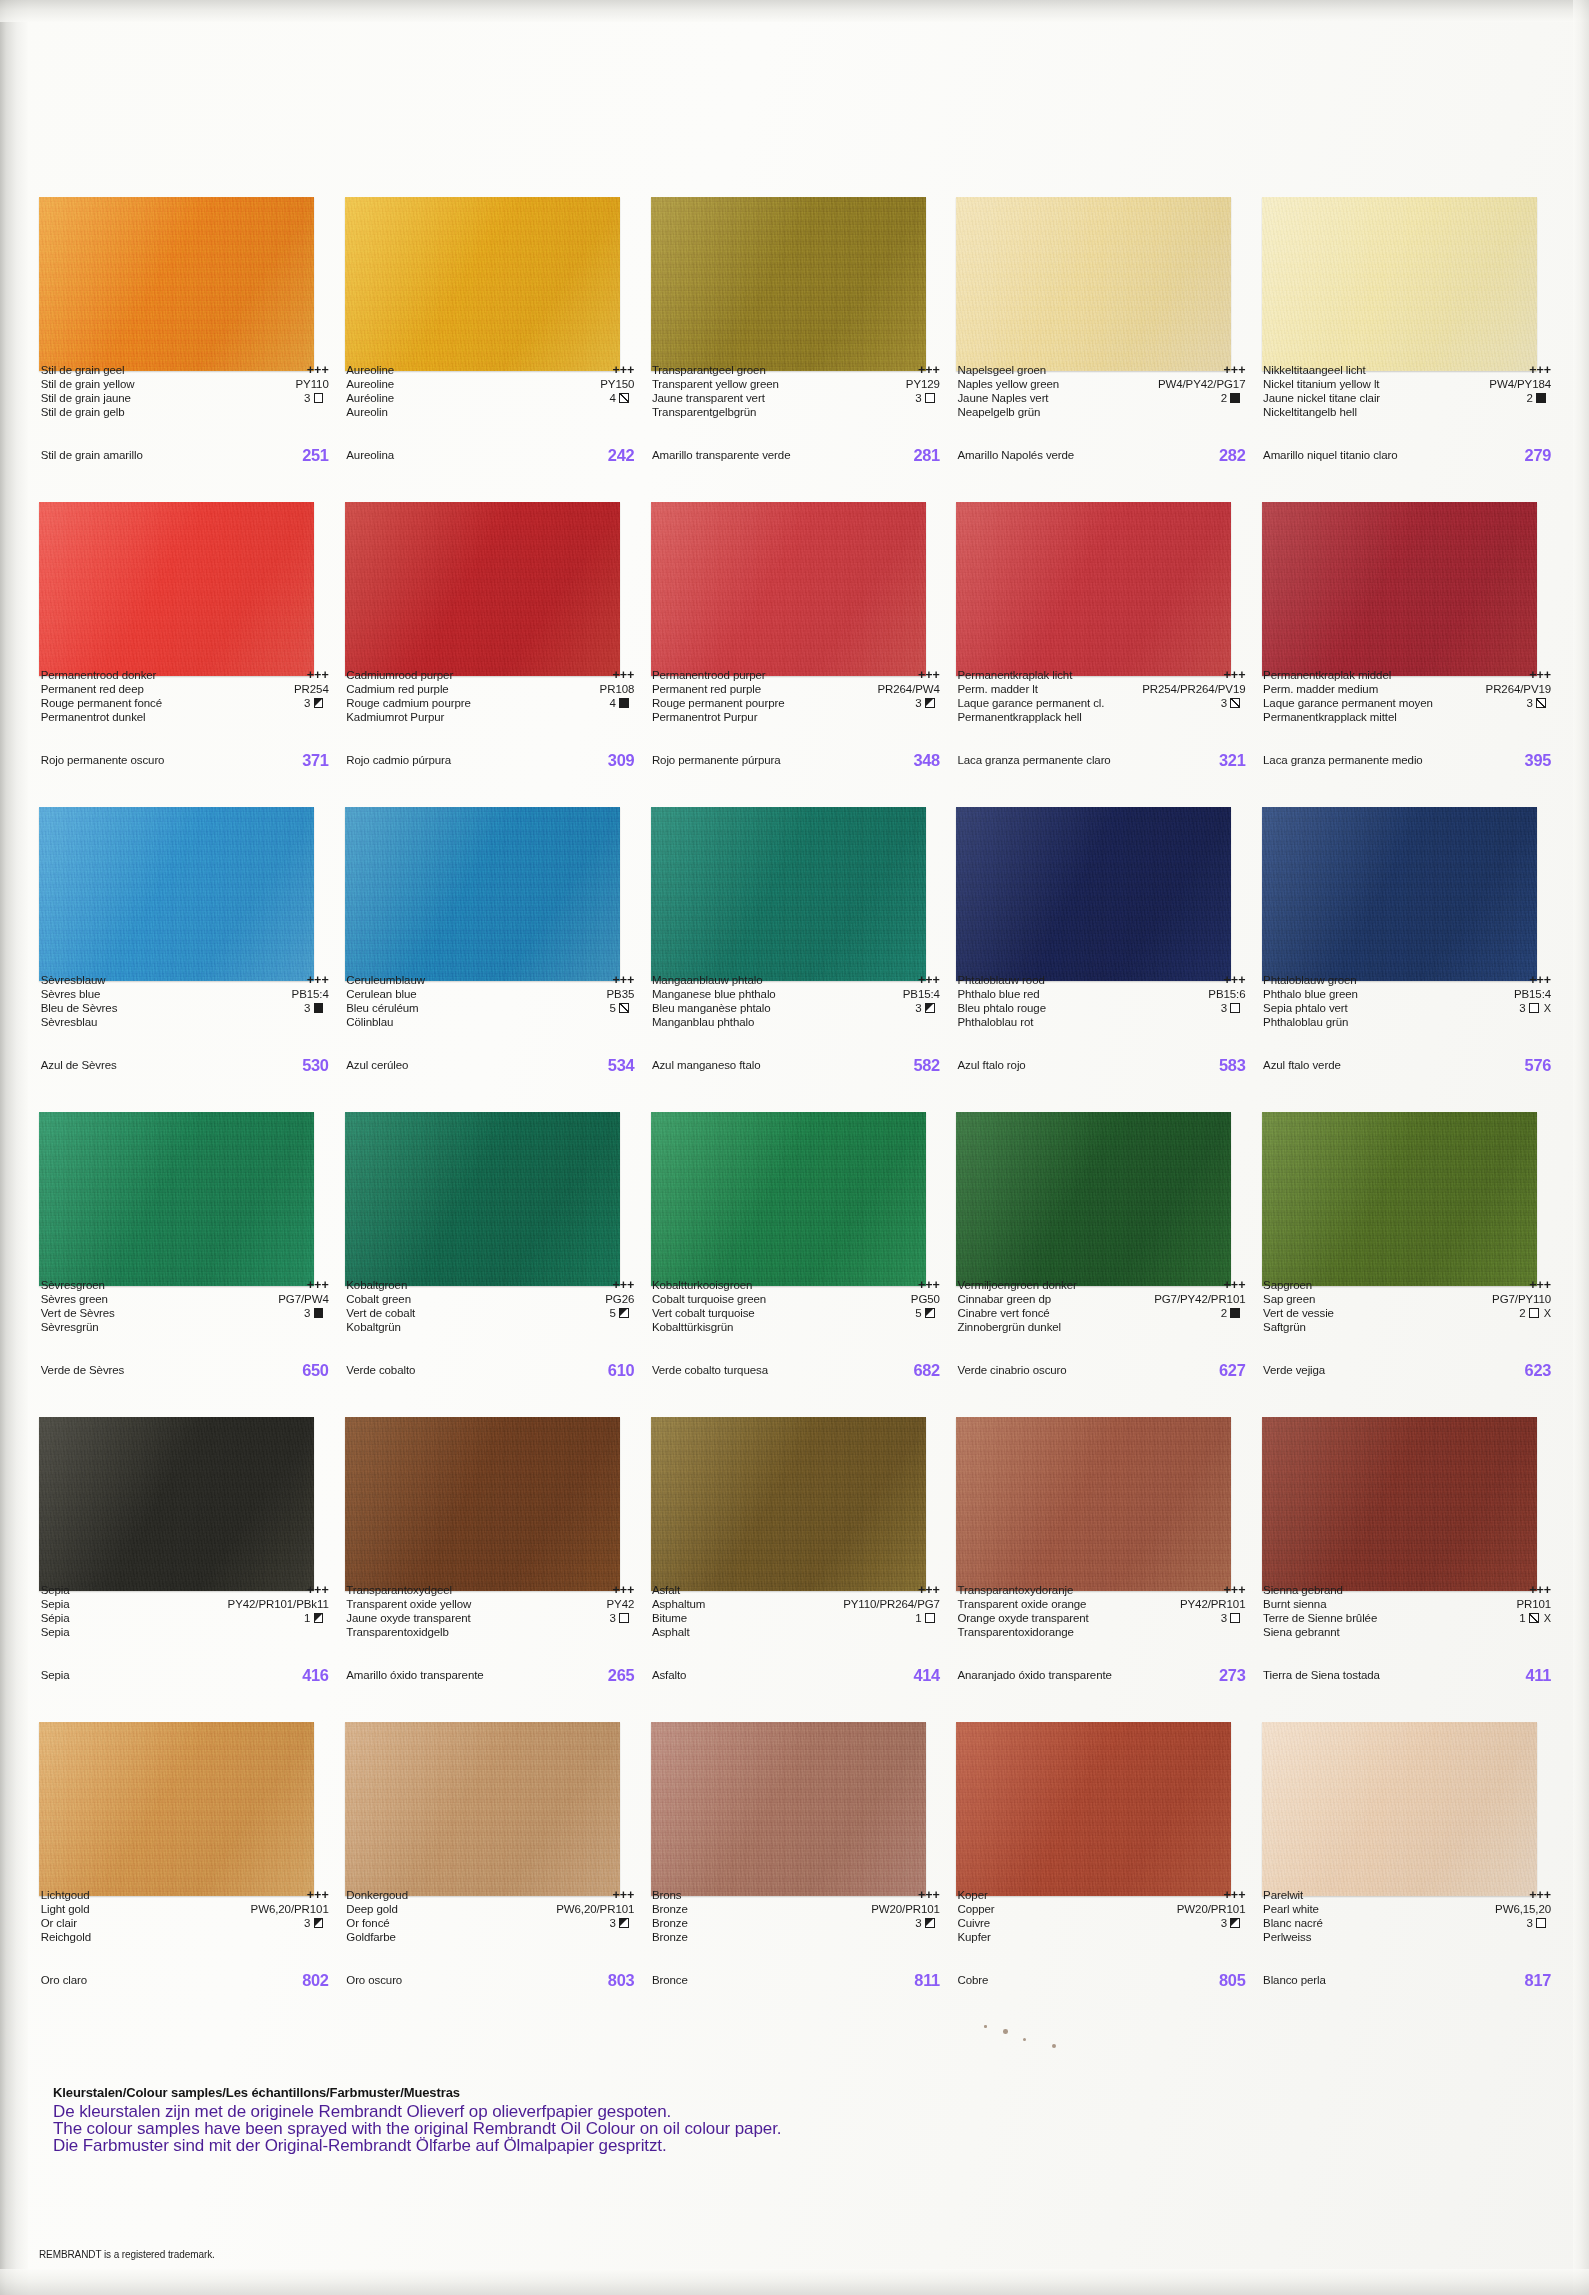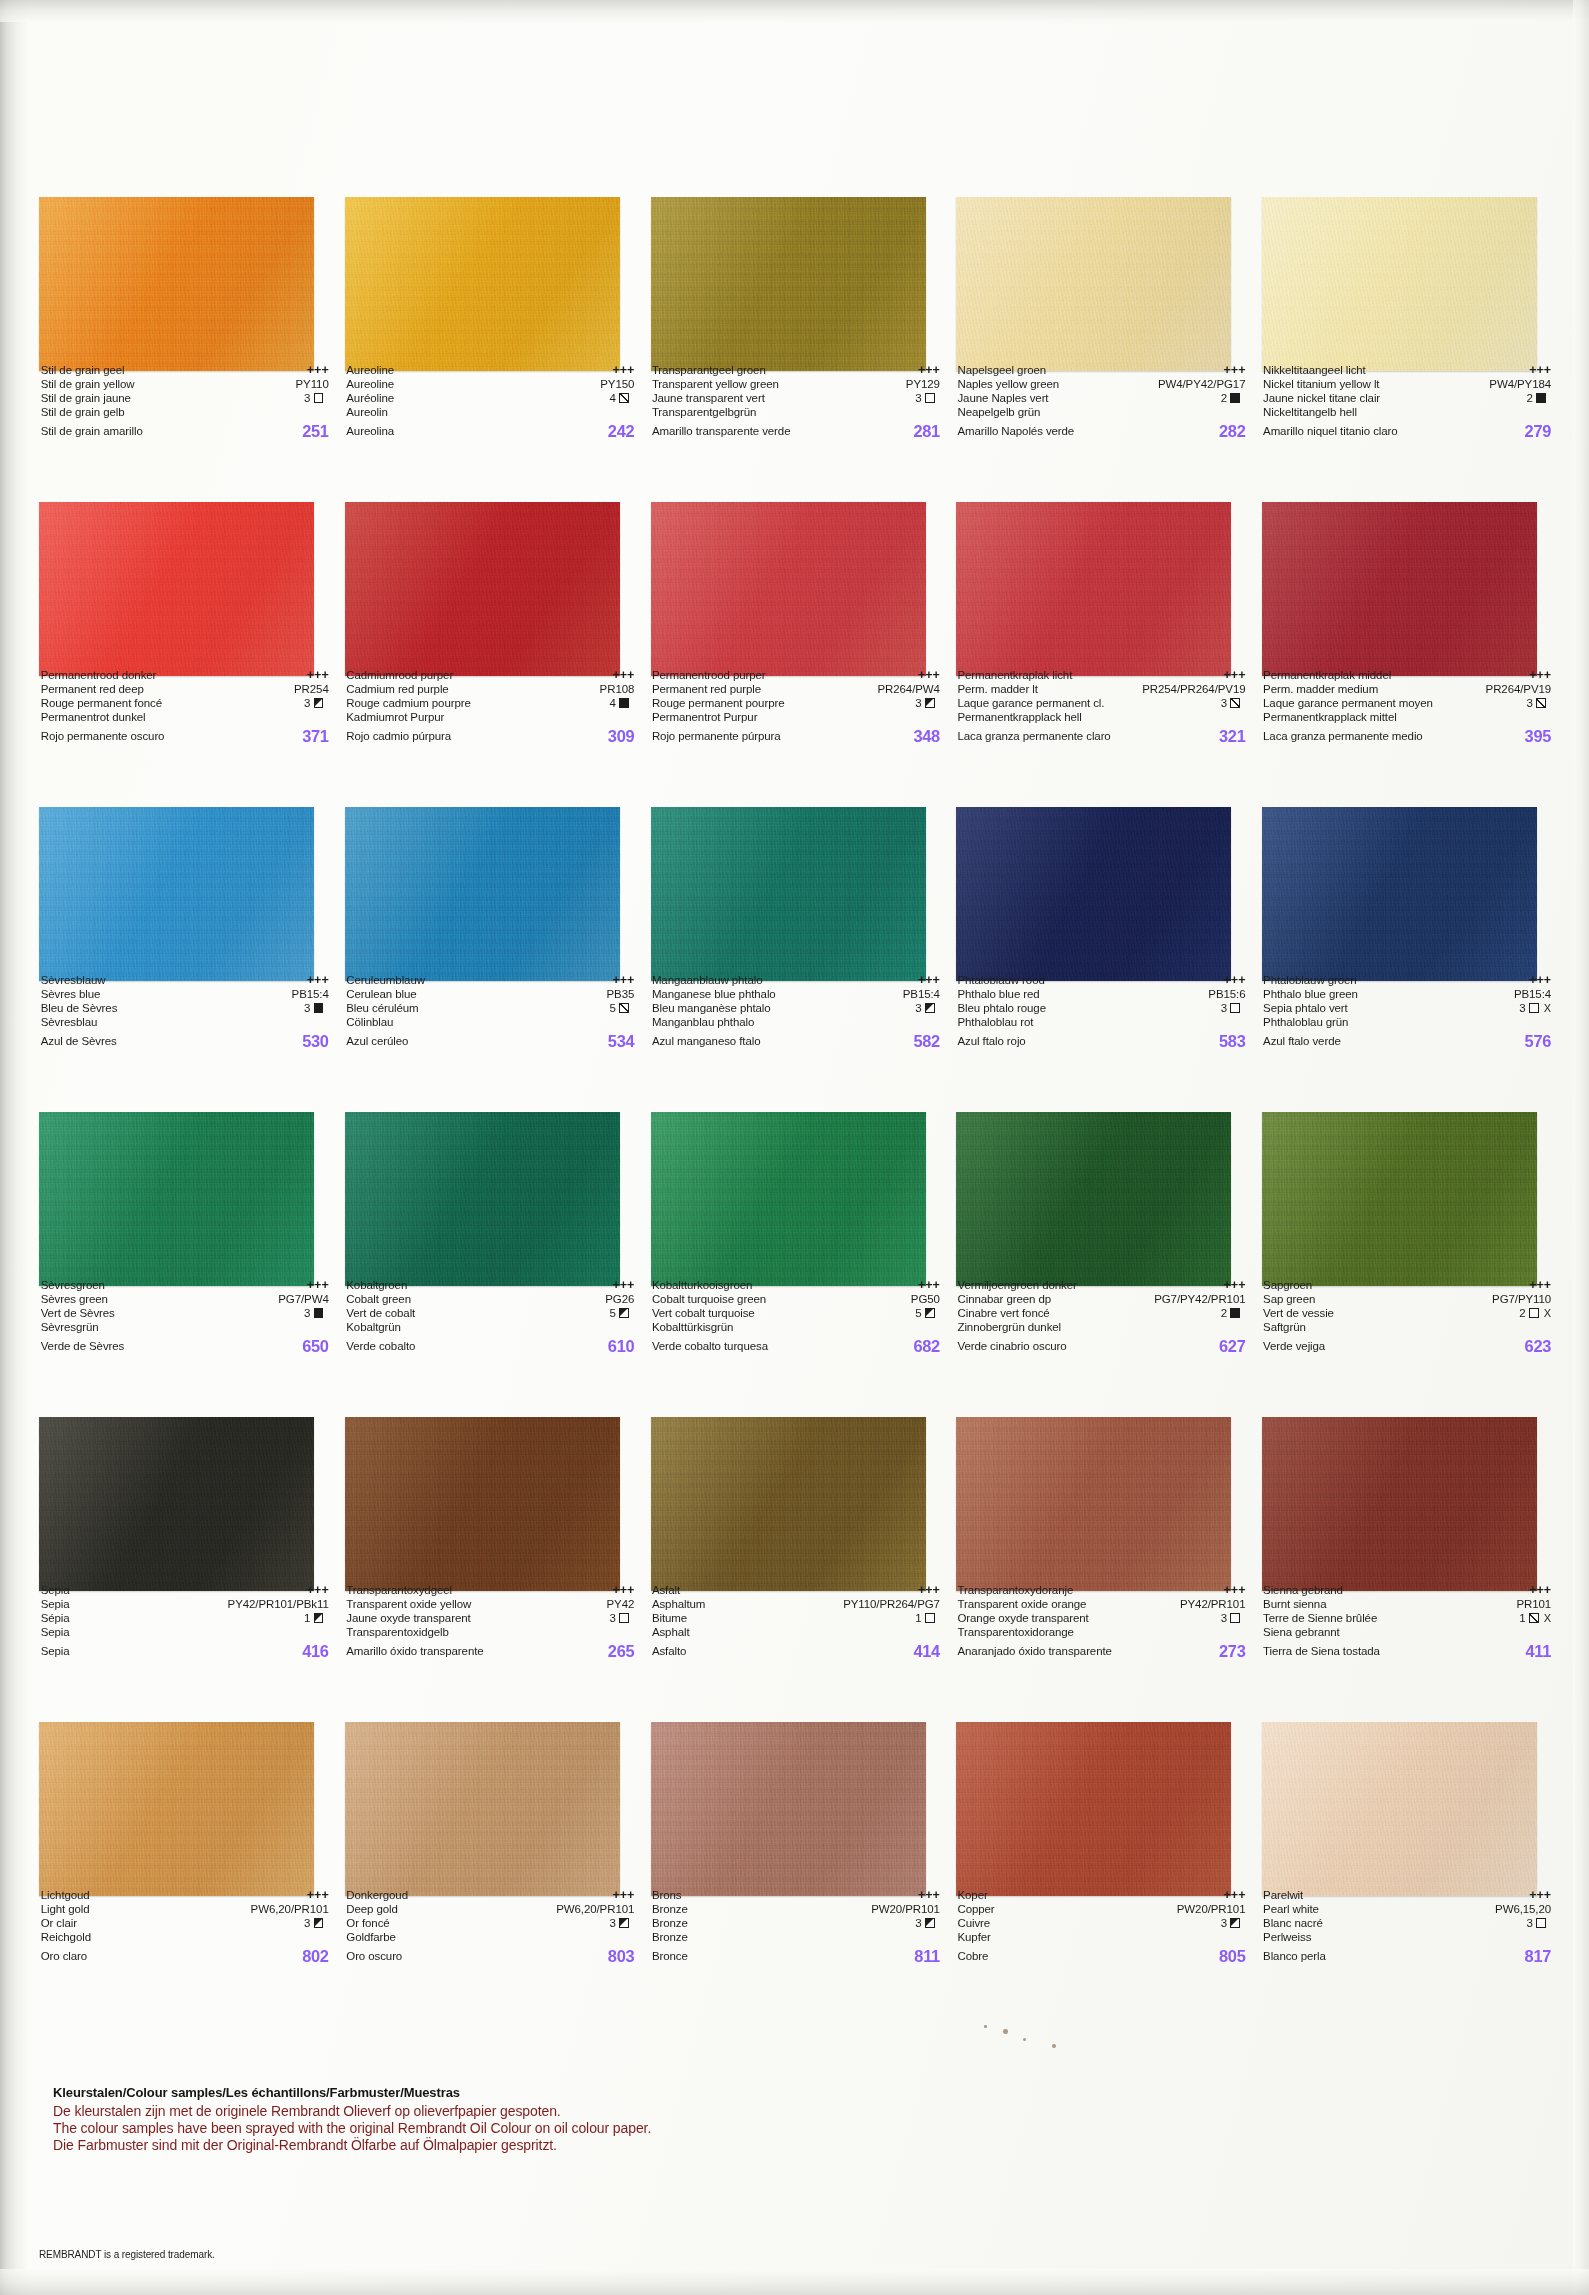--- a/index.html
+++ b/index.html
@@ -117,20 +117,21 @@
   .code-num{
     font-size:16.4px;
     font-weight:bold;
     color:#8b5cf6;
     letter-spacing:-0.3px;
   }
   .lrow.last{
     height:25px;
     line-height:25px;
     align-items:flex-start;
+    margin-top:24px;
   }
   .xmark{font-size:11px;color:#1d1d1d;margin-left:2px;}
 
   
   .tbox{
     width:9.8px;height:9.8px;
     display:inline-block;
     position:relative;
     border:1px solid #1d1d1d;
     box-sizing:border-box;
@@ -162,22 +163,22 @@
     width:1049px;
   }
   #footer .ftitle{
     font-size:13px;
     font-weight:bold;
     color:#141414;
     margin-bottom:2.6px;
     letter-spacing:-0.1px;
   }
   #footer .fline{
-    font-size:14px;
-    color:#7f1d1d;
+    font-size:17px;
+    color:#4c1d95;
     line-height:17.4px;
     letter-spacing:-0.1px;
   }
   #trademark{
     position:absolute;
     left:39px;
     top:2249px;
     font-size:10px;
     color:#1d1d1d;
     letter-spacing:-0.1px;

